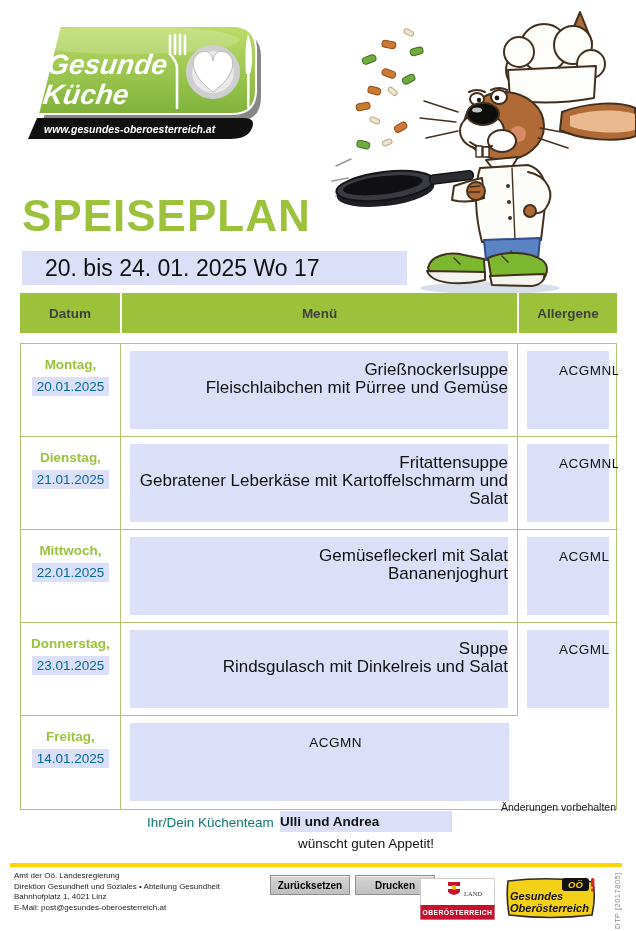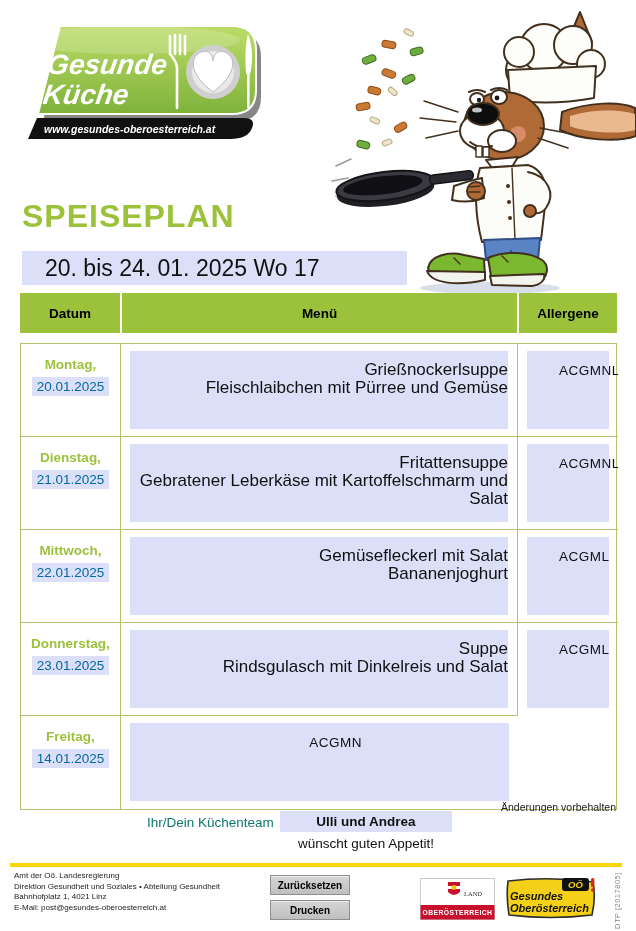--- a/index.html
+++ b/index.html
@@ -8,36 +8,36 @@
     margin:0 auto;overflow:hidden;
     font-family:"Liberation Sans","DejaVu Sans",sans-serif;color:#1a1a1a;
   }
   .abs{position:absolute;}
 
   
   #logo-svg{left:10px;top:18px;width:252px;height:126px;}
 
   
   .title{
-    left:22px;top:193px;font-size:32px;font-weight:bold;color:#9CC23C;
+    left:22px;top:193px;font-size:44px;font-weight:bold;color:#9CC23C;
     letter-spacing:1px;line-height:46px;
   }
   .week-field{
     left:22px;top:251px;width:362px;height:34px;background:#DBE0F8;
     font-size:23px;line-height:34px;padding-left:23px;color:#111;
   }
 
   
   .menu-table{left:20px;top:293px;width:597px;}
   .thead{
     display:grid;grid-template-columns:100px 397px 100px;height:40px;
     background:#9CC23C;
   }
   .th{
-    color:#000000;font-weight:bold;font-size:13.5px;display:flex;
+    color:#404040;font-weight:bold;font-size:13.5px;display:flex;
     align-items:center;justify-content:center;
   }
   .th + .th{border-left:2px solid #ffffff;}
   .tbody{
     display:grid;grid-template-columns:100px 397px 100px;grid-auto-rows:93px;
     border:1px solid #B3C370;margin-top:10px;
   }
   .td{border-bottom:1px solid #B3C370;overflow:hidden;}
   .td.col1,.td.col2{border-right:1px solid #B3C370;}
   .tbody .td:nth-last-child(-n+3){border-bottom:none;}
@@ -54,28 +54,28 @@
   .allergen-box{
     margin:7px 9px 0 9px;height:78px;background:#DBE0F8;text-align:center;
     font-size:13.5px;padding-top:12px;box-sizing:border-box;color:#111;letter-spacing:0.5px;padding-left:32px;
   }
 
   
   .changes-note{right:20px;top:801px;font-size:10.5px;color:#222;}
   .team-label{left:147px;top:815px;font-size:13.5px;color:#0f766e;}
   .team-field{
     left:280px;top:811px;width:172px;height:21px;background:#DBE0F8;
-    font-size:13.5px;font-weight:bold;text-align:center;line-height:21px;color:#111;
+    font-size:13.5px;font-weight:bold;line-height:21px;color:#111;
   }
   .closing{left:280px;top:836px;width:172px;text-align:center;font-size:13.5px;color:#111;}
 
   
   .yellow-rule{left:10px;top:863px;width:612px;height:4px;background:#FFD500;}
   .address{left:14px;top:871px;font-size:8px;line-height:10.5px;color:#222;}
-  .btn-stack{left:270px;top:875px;display:flex;flex-direction:column;gap:5px;}
+  .btn-stack{left:270px;top:875px;display:flex;flex-direction:row;gap:5px;}
   .form-btn{
     width:80px;height:20px;font-family:"Liberation Sans",sans-serif;
     font-size:10px;font-weight:bold;color:#000;
     background:linear-gradient(#d6d6d6,#bfbfbf);
     border:1px solid #8f8f8f;box-shadow:inset 0 1px 0 #ededed;cursor:pointer;
   }
   #land-logo{left:420px;top:878px;width:75px;height:42px;}
   #gesundes-logo{left:502px;top:875px;width:96px;height:45px;}
   .doc-code{
     left:613px;top:929px;transform:rotate(-90deg);transform-origin:0 0;

